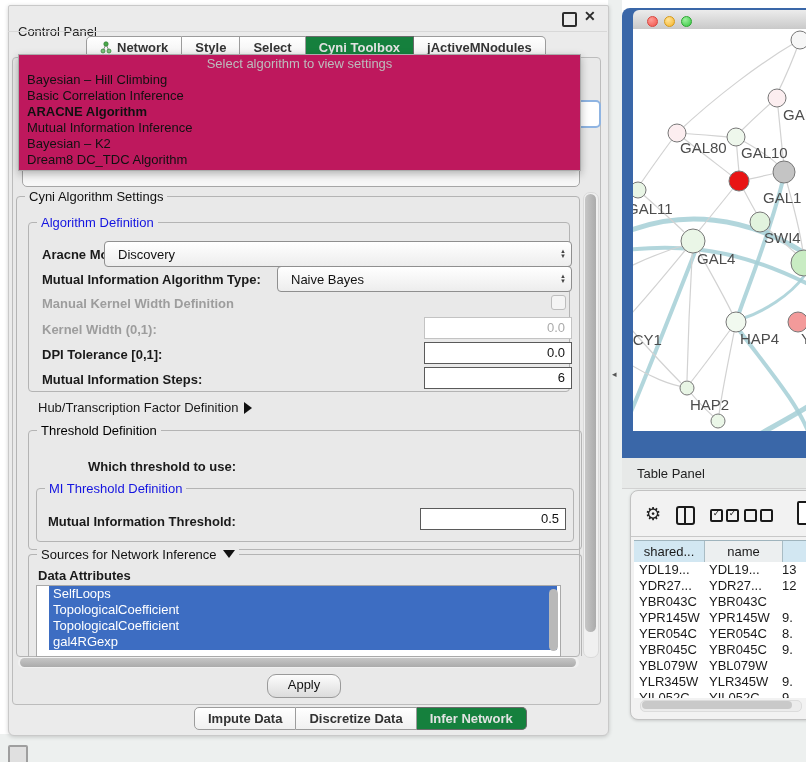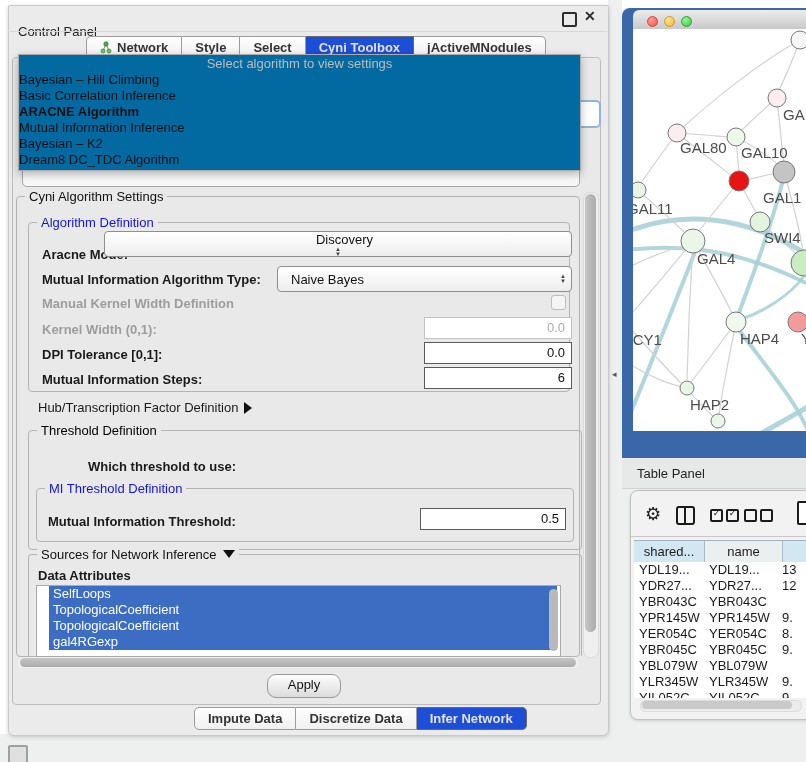--- a/index.html
+++ b/index.html
@@ -25,30 +25,30 @@
   
   .cp-content{left:12px;top:57px;width:587px;height:646px;background:#e9e9e9;
               border:1px solid #bcbcbc;border-radius:4px;}
 
   
   .tabrow{display:flex;z-index:5;}
   .tab{height:21px;line-height:21px;padding:0 13px;background:linear-gradient(#ffffff,#f0f0f0);
        border:1px solid #9c9c9c;border-left:none;font-weight:bold;color:#333;white-space:nowrap;}
   .tab:first-child{border-left:1px solid #9c9c9c;border-top-left-radius:5px;border-bottom-left-radius:5px;}
   .tab:last-child{border-top-right-radius:5px;border-bottom-right-radius:5px;}
-  .tab.sel{background:#1d4ed8;color:#e3e3e3;border-color:#6a6a6a;}
+  .tab.sel{background:#15803d;color:#e3e3e3;border-color:#6a6a6a;}
   .tab .ticon{display:inline-block;vertical-align:-2px;margin-right:5px;}
   .top-tabs{left:86px;top:36px;}
   .bot-tabs{left:146px;top:707px;z-index:6;margin-left:48px;}
 
   
-  .popup{left:18px;top:54px;width:561px;height:115px;background:#0369a1;
+  .popup{left:18px;top:54px;width:561px;height:115px;background:#be185d;
          border:1px solid #ababab;box-shadow:0 3px 8px rgba(0,0,0,.28);z-index:20;}
   .popup .hint{height:17px;line-height:17px;text-align:center;color:#bdbdbd;}
-  .popup .item{height:16px;line-height:16px;padding-left:0;color:#111;white-space:nowrap;}
+  .popup .item{height:16px;line-height:16px;padding-left:8px;color:#111;white-space:nowrap;}
   .popup .item.bold{font-weight:bold;}
 
   
   .combo-sliver{left:30px;top:100px;width:567px;height:24px;background:#fff;
                 border:2px solid #8fb4e2;border-radius:5px;z-index:4;}
   .combo-under{left:22px;top:161px;width:556px;height:24px;background:#f7f7f7;
                border:1px solid #a6a6a6;border-radius:5px;z-index:4;}
 
   
   .group{border:1px solid #b4b4b4;border-radius:4px;}
@@ -189,21 +189,21 @@
   <div class="abs hthumb"></div>
 
   <div class="abs group" style="left:16px;top:196px;width:562px;height:459px;">
     <span class="gtitle" style="color:#111;">Cyni Algorithm Settings</span>
   </div>
 
   <div class="abs group" style="left:28px;top:222px;width:540px;height:168px;">
     <span class="gtitle blue">Algorithm Definition</span>
   </div>
   <div class="lbl" style="left:42px;top:247px;">Aracne Mode:</div>
-  <div class="combo" style="left:104px;top:231px;width:466px;height:24px;flex-direction:column;">
+  <div class="combo" style="left:104px;top:241px;width:466px;height:24px;">
     <span class="cval">Discovery</span>
     <span class="stepper">
         <span>▲</span>
         <span>▼</span>
       </span>
   </div>
   <div class="lbl" style="left:42px;top:272px;">Mutual Information Algorithm Type:</div>
   <div class="combo" style="left:277px;top:266px;width:293px;height:24px;">
     <span class="cval">Naive Bayes</span>
     <span class="stepper">

